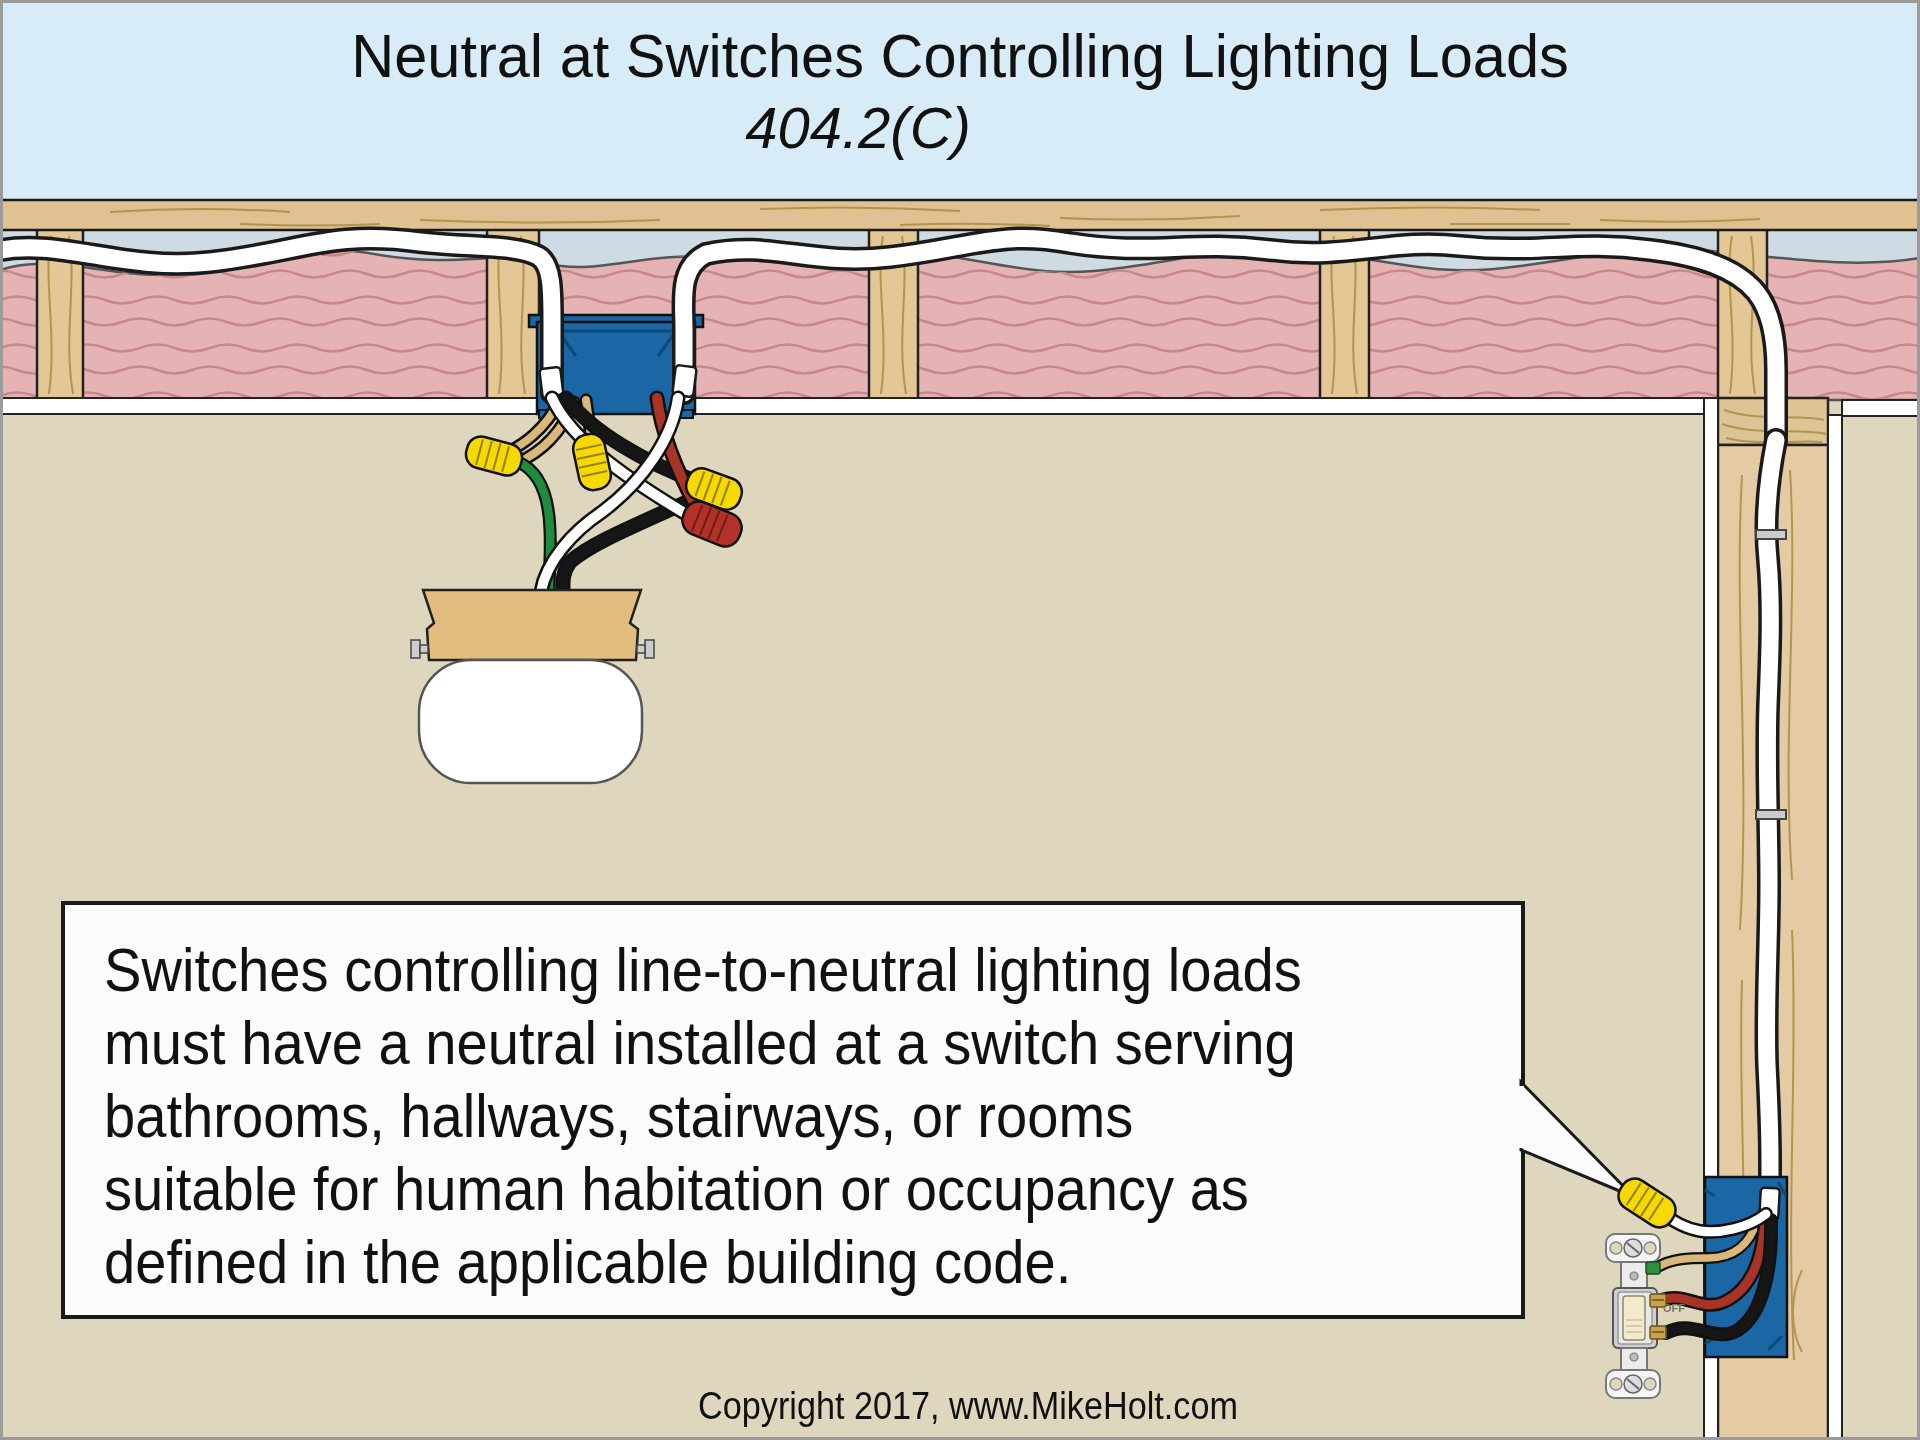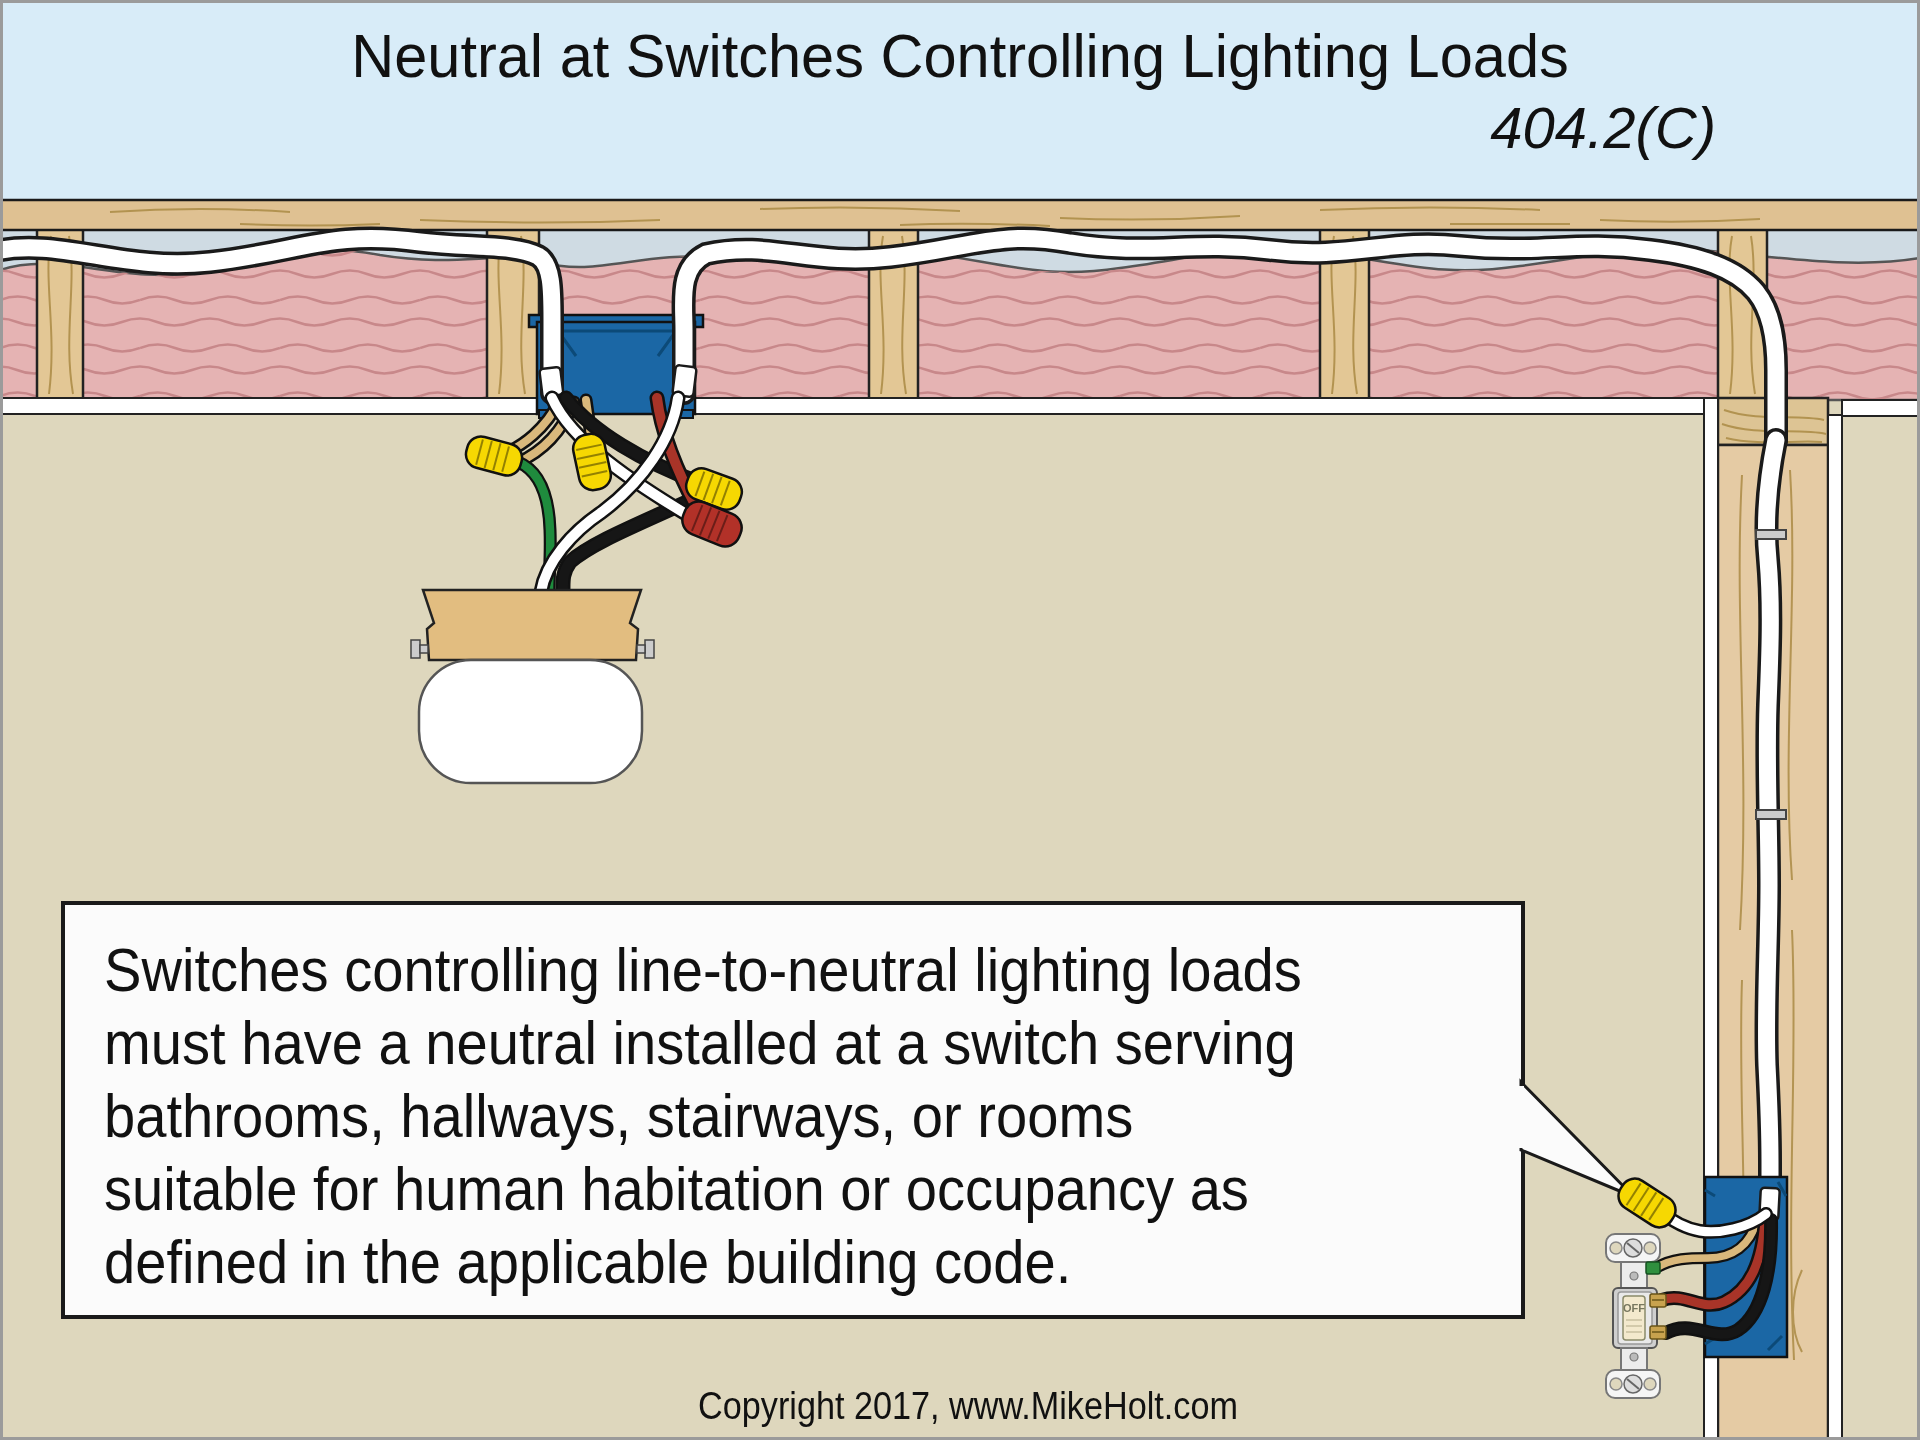--- a/index.html
+++ b/index.html
@@ -3,28 +3,28 @@
 <meta charset="utf-8">
 <style>
   html,body{margin:0;padding:0;background:#ded7bd;}
   body{width:1920px;height:1440px;position:relative;overflow:hidden;
        font-family:"Liberation Sans",sans-serif;}
   .frame{position:absolute;inset:0;border:3px solid #9b9b9b;pointer-events:none;z-index:50;}
   svg{position:absolute;left:0;top:0;}
   .txt{position:absolute;color:var(--text);z-index:10;white-space:nowrap;}
   .title1{left:0;width:1920px;top:20px;text-align:center;font-size:62px;
           transform:scaleX(.96);transform-origin:50% 0;}
-  .title2{left:0;width:1716px;top:94px;text-align:right;font-size:58px;font-style:italic;}
+  .title2{left:0;width:1716px;top:94px;text-align:center;font-size:58px;font-style:italic;}
   .bubble-text{left:104px;top:934px;font-size:61px;line-height:73px;
                transform:scaleX(.92);transform-origin:0 0;}
   .bubble-text span{display:block;}
   .copyright{left:0;width:1936px;top:1385px;text-align:center;font-size:38px;
              transform:scaleX(.9);transform-origin:50% 0;}
   .off-label{left:1618px;top:1302px;width:32px;text-align:center;font-size:11px;
-             color:#77775f;font-weight:bold;letter-spacing:0;}
+             color:#77775f;font-weight:bold;letter-spacing:0;padding-left:40px;}
   
   .sky{fill:var(--sky);} .air{fill:var(--airspace);} .room{fill:var(--room);}
   .board{fill:var(--wood_board);} .joist{fill:var(--wood_joist);}
   .stud{fill:var(--wood_stud);} .plate{fill:var(--wood_plate);}
   .insul{fill:var(--insulation);} .dw{fill:var(--drywall);}
   .bluebox{fill:var(--box_blue);} .canopy{fill:var(--canopy_tan);}
   .grain{stroke:var(--wood_grain);fill:none;stroke-width:2;opacity:.85;}
 </style>
 </head>
 <body>

